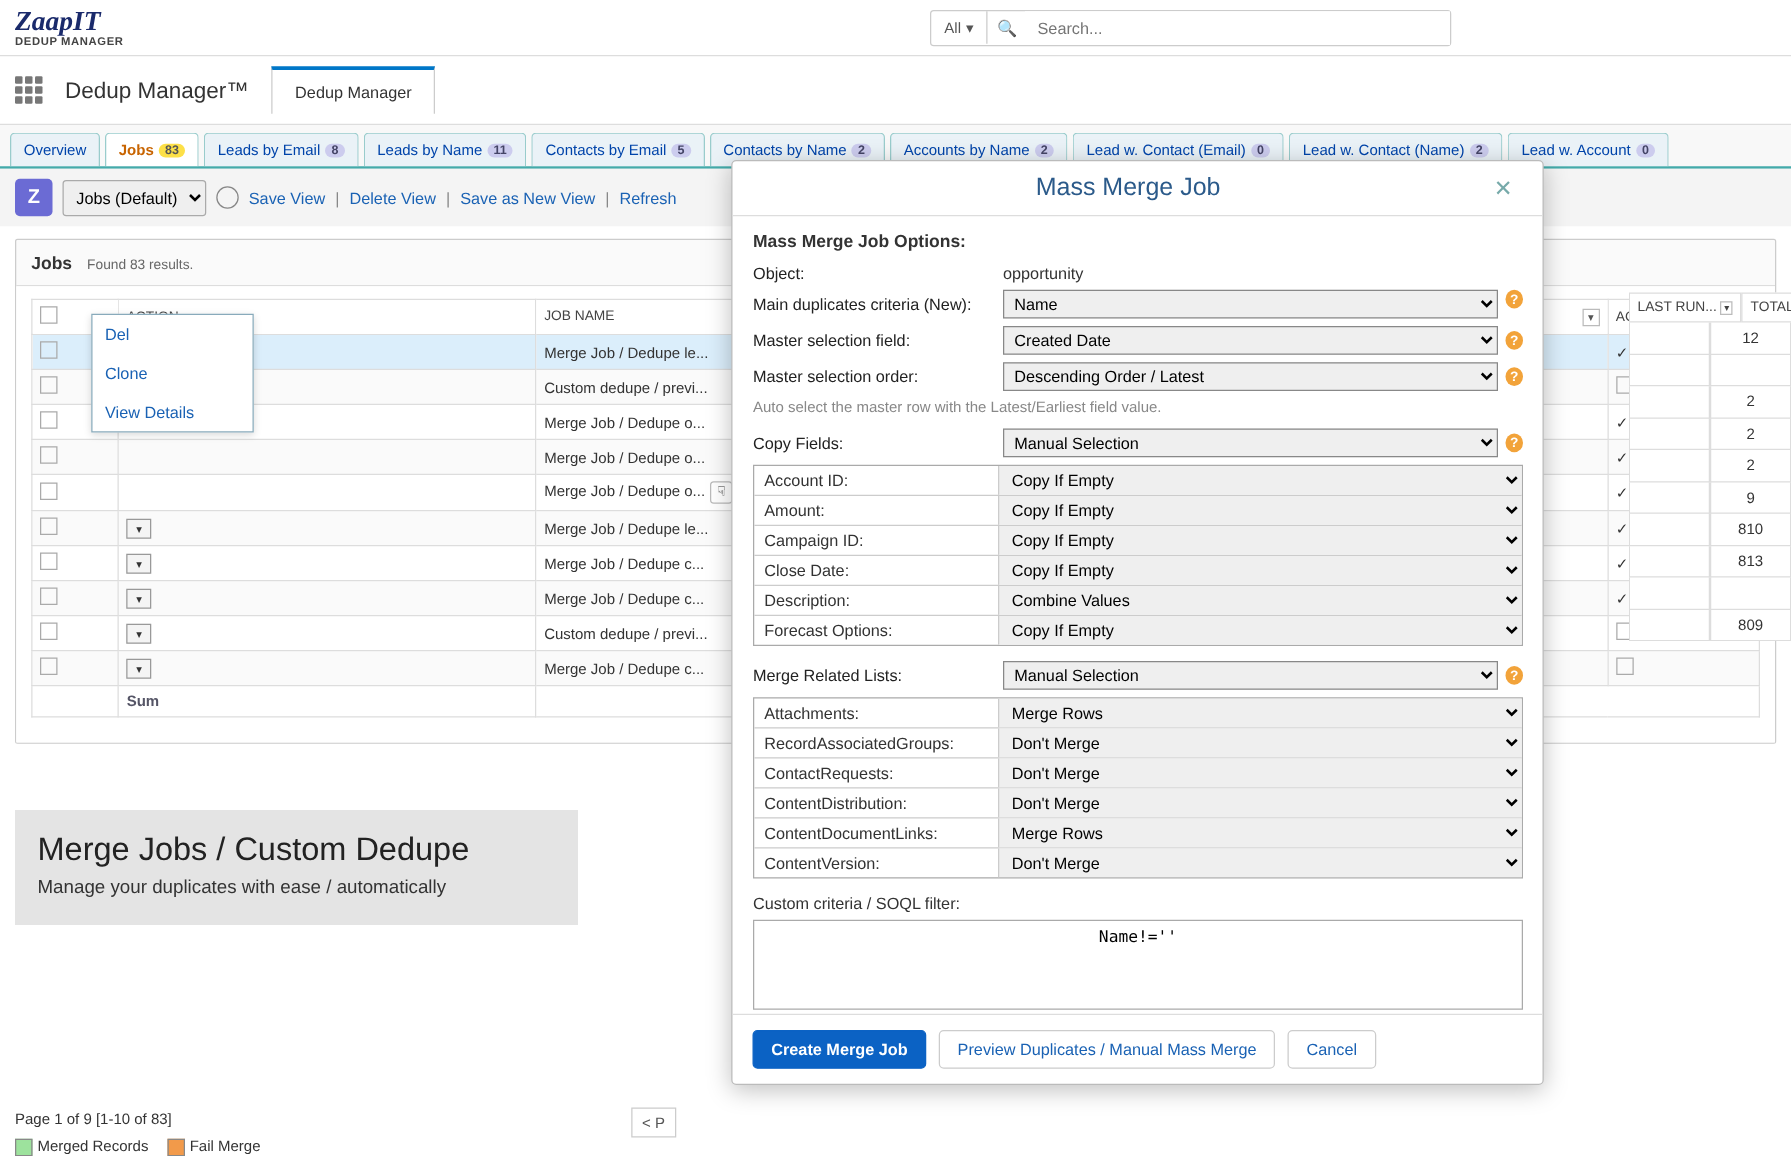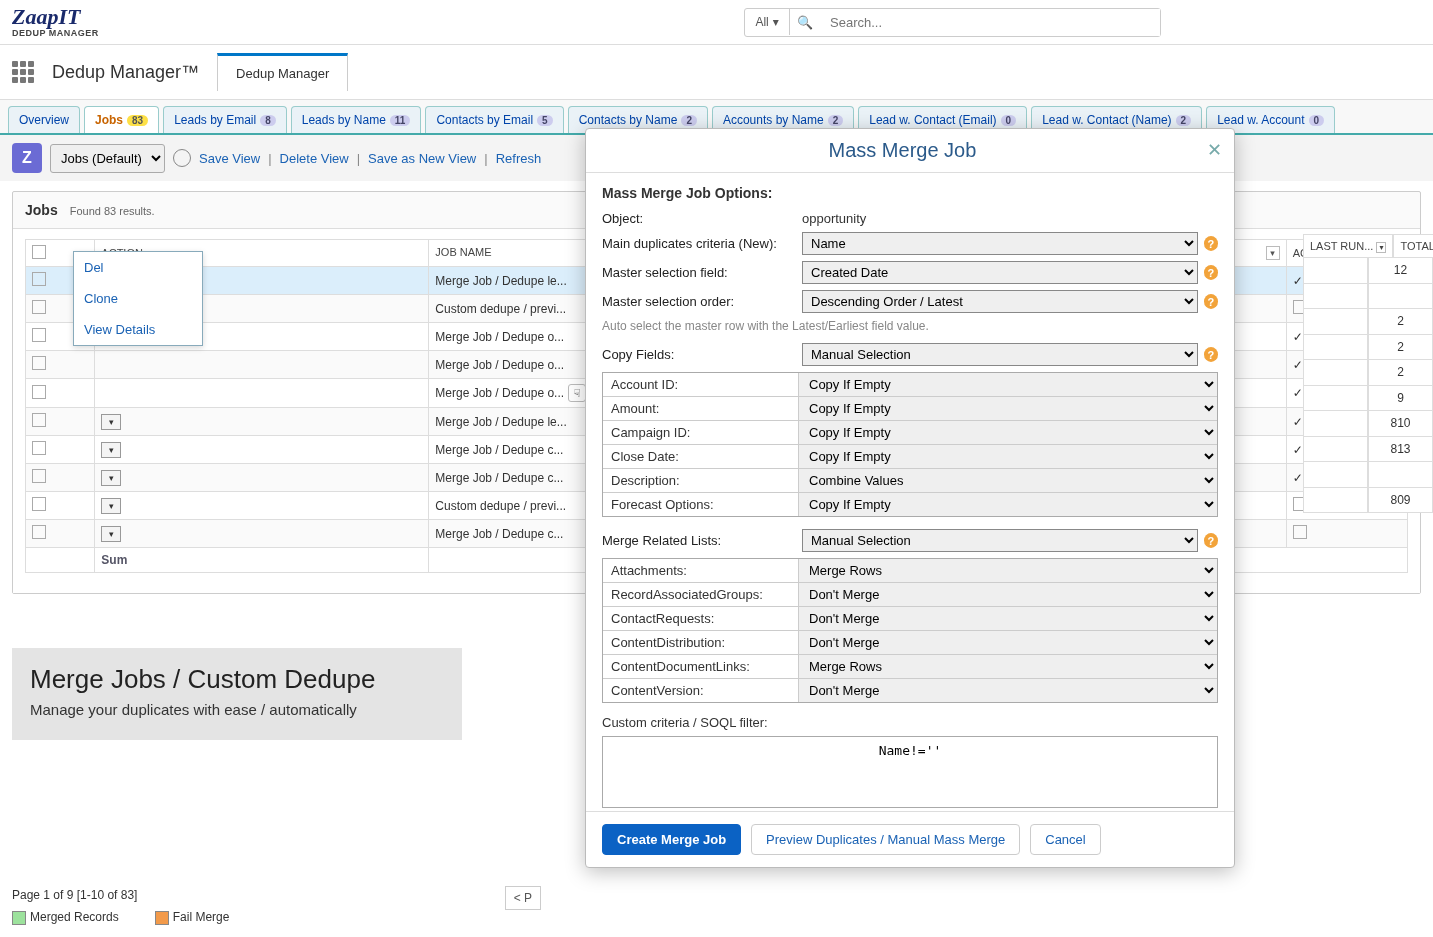--- a/index.html
+++ b/index.html
@@ -50,26 +50,26 @@
 
 .action-menu { position: absolute; left: 60px; top: 22px; width: 130px; background: #fff; border: 1px solid #8ab; box-shadow: 0 2px 6px rgba(0,0,0,0.15); z-index: 5; }
 .action-menu div { padding: 8px 10px; color: #1a62b4; cursor: pointer; font-size: 13px; }
 
 .promo { position: fixed; left: 12px; top: 648px; width: 450px; background: #e4e4e4; padding: 16px 18px 22px 18px; }
 .promo h2 { font-size: 26px; font-weight: normal; color: #222; margin-bottom: 6px; }
 .promo p { font-size: 15px; color: #333; }
 
 .footer { position: fixed; left: 12px; bottom: 12px; right: 12px; }
 .page-info { font-size: 12px; color: #333; margin-bottom: 6px; }
-.legend { display: flex; gap: 36px; align-items: center; font-size: 12px; color: #333; }
+.legend { display: flex; gap: 15px; align-items: center; font-size: 12px; color: #333; }
 .legend .sw { width: 14px; height: 14px; display: inline-block; margin-right: 4px; border: 1px solid #888; vertical-align: middle; }
 
 
 .modal { position: fixed; left: 585px; top: 128px; width: 650px; height: 740px; background: #fff; border: 1px solid #bbb; border-radius: 4px; box-shadow: 0 4px 20px rgba(0,0,0,0.25); z-index: 100; display: flex; flex-direction: column; }
-.modal-head { padding: 10px 12px; border-bottom: 1px solid #ddd; display: flex; align-items: flex-start; }
+.modal-head { padding: 10px 24px; border-bottom: 1px solid #ddd; display: flex; align-items: center; }
 .modal-title { flex: 1; text-align: center; font-size: 20px; color: #2b5a8a; }
 .modal-close { color: #7aa; font-size: 18px; cursor: pointer; }
 .modal-body { flex: 1; overflow-y: auto; padding: 12px 16px 12px 16px; font-size: 13px; }
 .modal-body h4 { font-size: 14px; margin-bottom: 10px; }
 .kv { display: flex; align-items: center; margin-bottom: 6px; gap: 10px; }
 .kv .k { width: 190px; color: #222; }
 .kv .v { flex: 1; }
 .kv select { width: 100%; padding: 2px 4px; font-size: 13px; border: 1px solid #888; }
 .help-icon { width: 15px; height: 15px; border-radius: 50%; background: #f2a33a; color: #fff; font-size: 11px; font-weight: bold; display: inline-flex; align-items: center; justify-content: center; margin-left: 6px; }
 .note { color: #888; font-size: 12px; margin: 4px 0 10px 0; }
@@ -370,21 +370,21 @@
     <div class="modal-close">✕</div>
   </div>
   <div class="modal-body">
     <h4>Mass Merge Job Options:</h4>
     <div class="kv">
       <div class="k">Object:</div>
       <div class="v">opportunity</div>
     </div>
     <div class="kv">
       <div class="k"><span>Main duplicates criteria (New):</span></div>
-      <div class="v" style="display:flex;align-items:center;">
+      <div class="v" style="display:flex;">
           <select><option>Name</option></select>
           <span class="help-icon">?</span>
         </div>
     </div>
     <div class="kv">
       <div class="k">Master selection field:</div>
       <div class="v" style="display:flex;align-items:center;">
           <select><option>Created Date</option></select>
           <span class="help-icon">?</span>
         </div>

